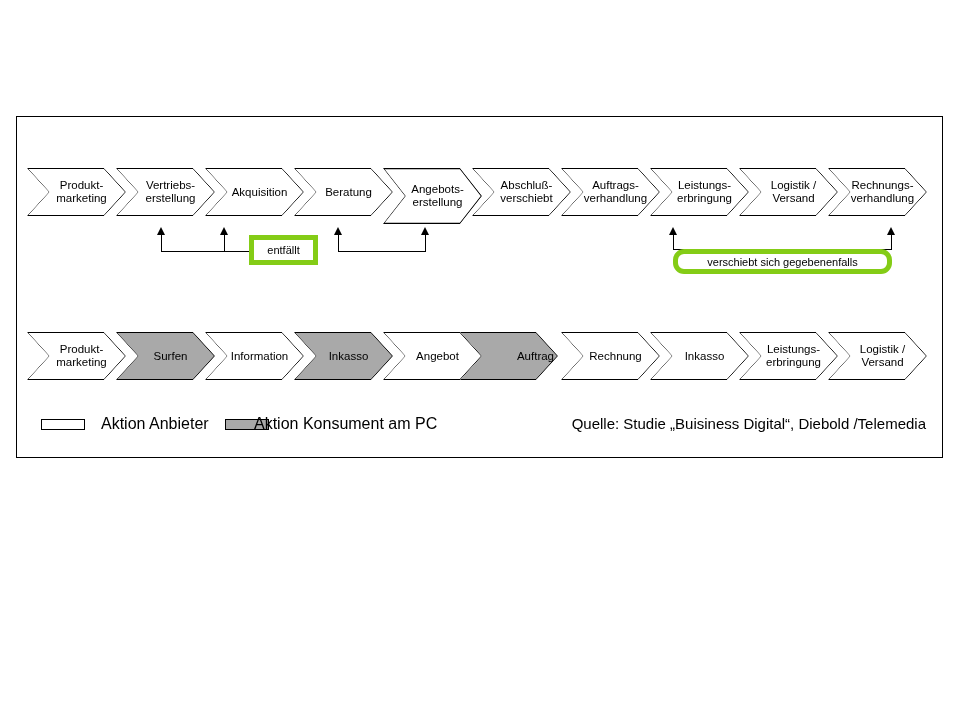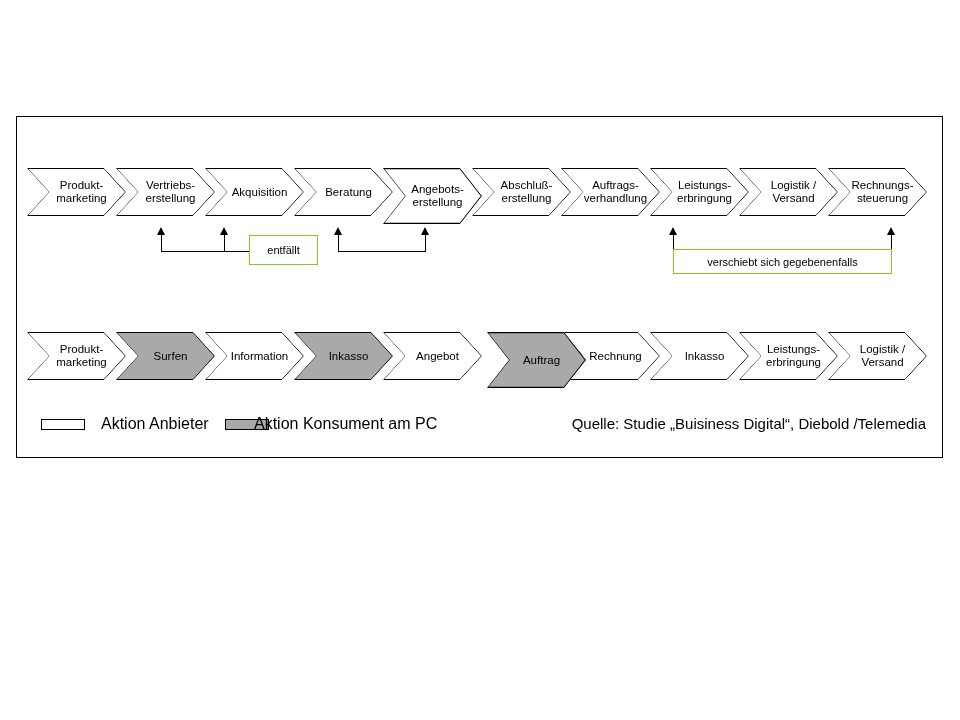--- a/index.html
+++ b/index.html
@@ -79,21 +79,21 @@
     border: 1px solid #000000;
     box-sizing: border-box;
   }
   .legend-text {
     position: absolute;
     white-space: nowrap;
     font-size: 16px;
   }
   .note-box {
     position: absolute;
-    border: 1px solid #84cc16;
+    border: 5px solid #84cc16;
     background: #ffffff;
     box-sizing: border-box;
     display: flex;
     align-items: center;
     justify-content: center;
     font-size: 11px;
     z-index: 6;
     white-space: nowrap;
   }
   .conn {
@@ -160,21 +160,21 @@
           </svg>
           <span class="chev-label">Angebots-
 erstellung</span>
         </div>
         <div class="chev" style="left: 455px; top: 51px; width: 99px; height: 48px; z-index: 35;">
           <div class="chev-fill" style="background: rgb(255, 255, 255);"></div>
           <svg class="outline" viewBox="0 0 99 48" preserveAspectRatio="none">
             <polygon points="0.5,0.5 77,0.5 98.5,24 77,47.5 0.5,47.5 22,24" fill="none" stroke="#000000" stroke-width="1"></polygon>
           </svg>
           <span class="chev-label">Abschluß-
-erstellung</span>
+verschiebt</span>
         </div>
         <div class="chev" style="left: 544px; top: 51px; width: 99px; height: 48px; z-index: 34;">
           <div class="chev-fill" style="background: rgb(255, 255, 255);"></div>
           <svg class="outline" viewBox="0 0 99 48" preserveAspectRatio="none">
             <polygon points="0.5,0.5 77,0.5 98.5,24 77,47.5 0.5,47.5 22,24" fill="none" stroke="#000000" stroke-width="1"></polygon>
           </svg>
           <span class="chev-label">Auftrags-
 verhandlung</span>
         </div>
         <div class="chev" style="left: 633px; top: 51px; width: 99px; height: 48px; z-index: 33;">
@@ -192,21 +192,21 @@
           </svg>
           <span class="chev-label">Logistik /
 Versand</span>
         </div>
         <div class="chev" style="left: 811px; top: 51px; width: 99px; height: 48px; z-index: 31;">
           <div class="chev-fill" style="background: rgb(255, 255, 255);"></div>
           <svg class="outline" viewBox="0 0 99 48" preserveAspectRatio="none">
             <polygon points="0.5,0.5 77,0.5 98.5,24 77,47.5 0.5,47.5 22,24" fill="none" stroke="#000000" stroke-width="1"></polygon>
           </svg>
           <span class="chev-label">Rechnungs-
-steuerung</span>
+verhandlung</span>
         </div>
       </div>
 
     <div id="omitted-group">
         <div class="arrow-head" style="left: 140px; top: 110px;"></div>
         <div class="conn" style="left: 144px; top: 118px; width: 1px; height: 16px;"></div>
         <div class="arrow-head" style="left: 203px; top: 110px;"></div>
         <div class="conn" style="left: 207px; top: 118px; width: 1px; height: 16px;"></div>
         <div class="arrow-head" style="left: 317px; top: 110px;"></div>
         <div class="conn" style="left: 321px; top: 118px; width: 1px; height: 16px;"></div>
@@ -218,21 +218,21 @@
           <span>entfällt</span>
         </div>
       </div>
 
     <div id="shifted-group">
         <div class="arrow-head" style="left: 652px; top: 110px;"></div>
         <div class="conn" style="left: 656px; top: 118px; width: 1px; height: 14px;"></div>
         <div class="arrow-head" style="left: 870px; top: 110px;"></div>
         <div class="conn" style="left: 874px; top: 118px; width: 1px; height: 14px;"></div>
         <div class="conn" style="left: 656px; top: 132px; width: 219px; height: 1px;"></div>
-        <div class="note-box" style="left: 656px; top: 132px; width: 219px; height: 25px;">
+        <div class="note-box" style="left: 656px; top: 132px; width: 219px; height: 25px; border-radius: 11px;">
           <span>verschiebt sich gegebenenfalls</span>
         </div>
       </div>
 
     <div class="chevron-row" id="row-consumer">
         <div class="chev" style="left: 10px; top: 215px; width: 99px; height: 48px; z-index: 40;">
           <div class="chev-fill" style="background: rgb(255, 255, 255);"></div>
           <svg class="outline" viewBox="0 0 99 48" preserveAspectRatio="none">
             <polygon points="0.5,0.5 77,0.5 98.5,24 77,47.5 0.5,47.5 22,24" fill="none" stroke="#000000" stroke-width="1"></polygon>
           </svg>
@@ -260,21 +260,21 @@
           </svg>
           <span class="chev-label">Inkasso</span>
         </div>
         <div class="chev" style="left: 366px; top: 215px; width: 99px; height: 48px; z-index: 36;">
           <div class="chev-fill" style="background: rgb(255, 255, 255);"></div>
           <svg class="outline" viewBox="0 0 99 48" preserveAspectRatio="none">
             <polygon points="0.5,0.5 77,0.5 98.5,24 77,47.5 0.5,47.5 22,24" fill="none" stroke="#000000" stroke-width="1"></polygon>
           </svg>
           <span class="chev-label">Angebot</span>
         </div>
-        <div class="chev" style="left: 470px; top: 215px; width: 99px; height: 56px; z-index: 35;">
+        <div class="chev" style="left: 442px; top: 215px; width: 99px; height: 48px; z-index: 35; justify-content: flex-end;">
           <div class="chev-fill" style="background: rgb(169, 169, 169);"></div>
           <svg class="outline" viewBox="0 0 99 48" preserveAspectRatio="none">
             <polygon points="0.5,0.5 77,0.5 98.5,24 77,47.5 0.5,47.5 22,24" fill="none" stroke="#000000" stroke-width="1"></polygon>
           </svg>
           <span class="chev-label">Auftrag</span>
         </div>
         <div class="chev" style="left: 544px; top: 215px; width: 99px; height: 48px; z-index: 34;">
           <div class="chev-fill" style="background: rgb(255, 255, 255);"></div>
           <svg class="outline" viewBox="0 0 99 48" preserveAspectRatio="none">
             <polygon points="0.5,0.5 77,0.5 98.5,24 77,47.5 0.5,47.5 22,24" fill="none" stroke="#000000" stroke-width="1"></polygon>

